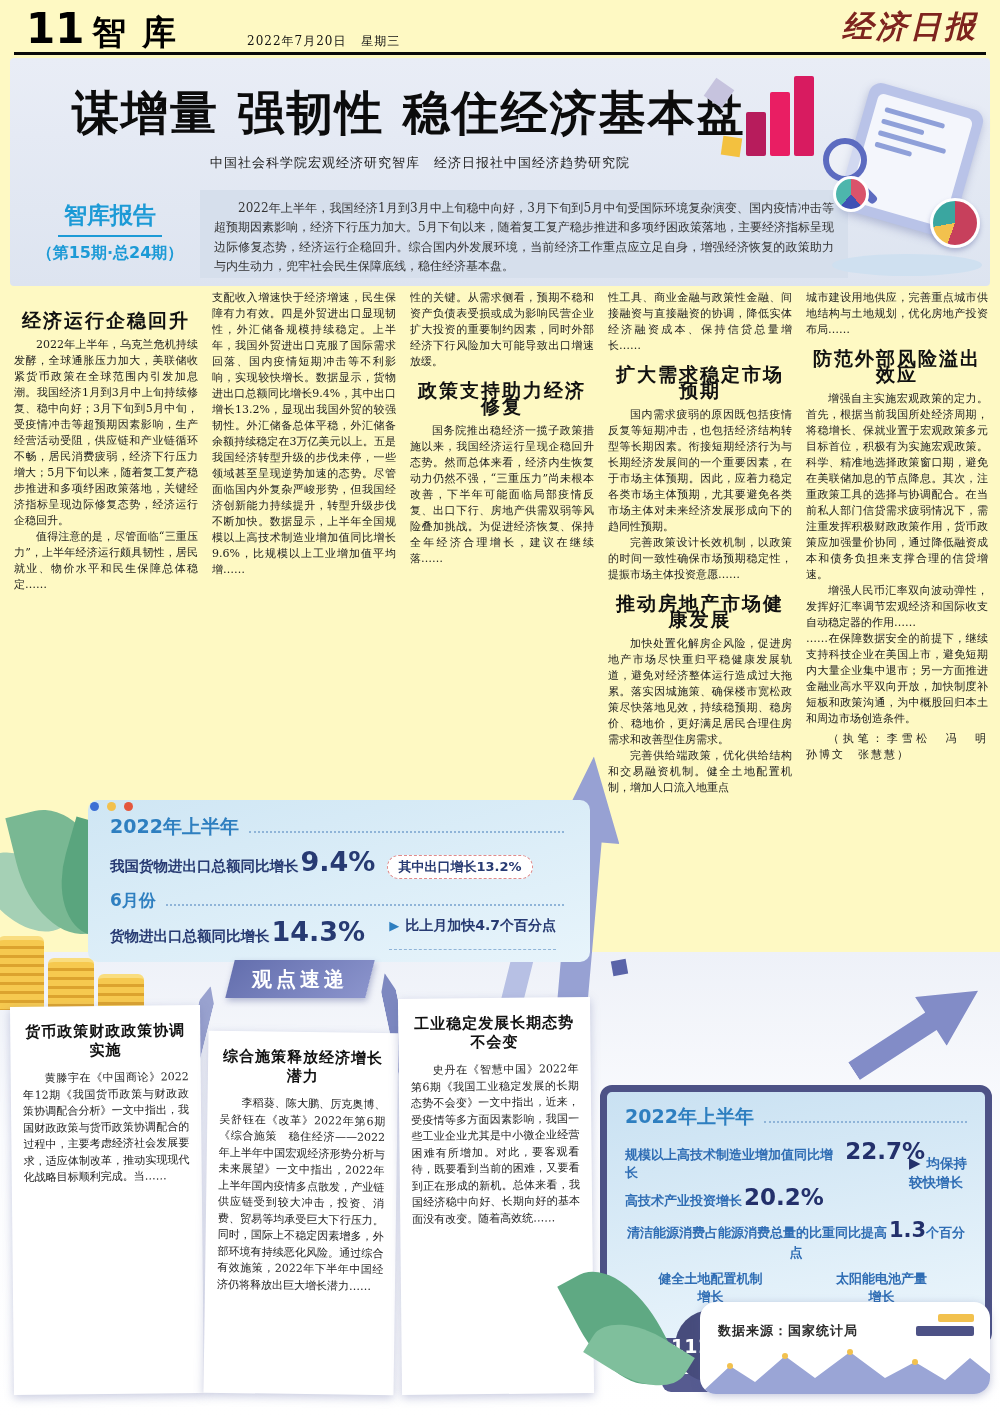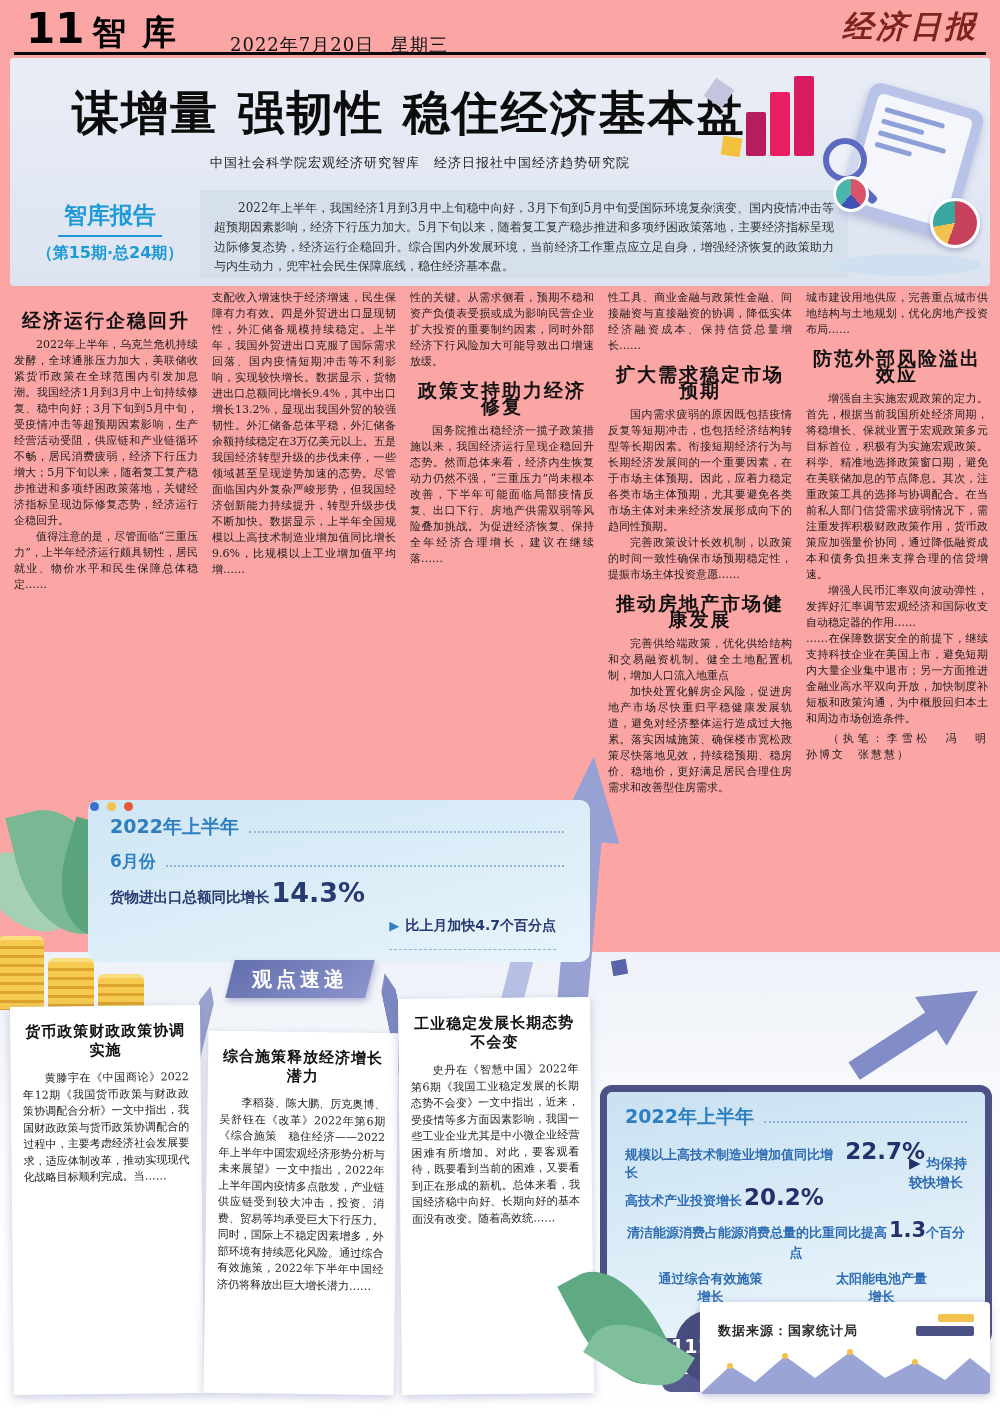--- a/index.html
+++ b/index.html
@@ -1,25 +1,25 @@
 <!DOCTYPE html>
 <html><head>
 <meta charset="utf-8">
 <style>
   * { margin:0; padding:0; box-sizing:border-box; }
   html,body { background:#fff; }
-  .page { position:relative; width:1000px; height:1417px; margin:0 auto; background:#fca5a5;
+  .page { position:relative; width:1000px; height:1417px; margin:0 auto; background:#fef9c3;
           overflow:hidden; font-family:"DejaVu Serif", serif; color:#1a1a1a; }
 
   
   .page-num { position:absolute; left:26px; top:4px; font-family:"DejaVu Sans",sans-serif;
               font-weight:bold; font-size:42px; color:#000; }
   .section-name { position:absolute; left:92px; top:10px; font-family:"DejaVu Sans",sans-serif;
               font-weight:bold; font-size:34px; letter-spacing:16px; color:#000; }
-  .issue-date { position:absolute; left:230px; top:33px; font-size:18px; color:#111; letter-spacing:1px; }
+  .issue-date { position:absolute; left:247px; top:33px; font-size:12px; color:#111; letter-spacing:1px; }
   .masthead-logo { position:absolute; right:22px; top:6px; font-size:31px; font-style:italic;
               font-weight:bold; color:#7e241e; letter-spacing:3px; }
   .header-rule { position:absolute; left:14px; right:14px; top:52px; border-top:3px solid #0a0a0a; }
 
   
   .masthead { position:absolute; left:10px; top:58px; width:980px; height:228px;
               background:linear-gradient(180deg,#e9edf6 0%,#dde4f0 100%); border-radius:4px; }
   .headline { position:absolute; left:62px; top:24px; font-family:"DejaVu Sans",sans-serif;
               font-weight:bold; font-size:47px; letter-spacing:2px; color:#0c0c0c; white-space:nowrap; }
   .byline   { position:absolute; left:170px; top:96px; width:480px; text-align:center;
@@ -152,21 +152,21 @@
             display:flex; align-items:center; justify-content:center; color:#fff;
             font-family:"DejaVu Sans",sans-serif; font-weight:bold; font-size:19px; }
   .monitor-stand { position:absolute; left:742px; top:1348px; width:92px; height:30px; z-index:3;
             background:linear-gradient(180deg,#4d5286,#6a70a8); clip-path:polygon(10% 0,90% 0,100% 100%,0 100%); }
   .monitor-base { position:absolute; left:662px; top:1374px; width:256px; height:18px; background:#565b90;
             border-radius:9px; z-index:3; }
   .leafb { position:absolute; border-radius:0 65% 0 65%; z-index:7; }
   .lb1 { left:584px; top:1262px; width:72px; height:132px; background:#5fa983; transform:rotate(-28deg); }
   .lb2 { left:612px; top:1306px; width:54px; height:98px; background:#7fbf9c; transform:rotate(-58deg); }
   .source-card { position:absolute; left:700px; top:1302px; width:290px; height:92px; background:#fff;
-            border-radius:4px; box-shadow:0 2px 8px rgba(80,90,150,.35); z-index:6; overflow:hidden; }
+            border-radius:16px; box-shadow:0 2px 8px rgba(80,90,150,.35); z-index:6; overflow:hidden; }
   .source-card .txt { position:absolute; left:18px; top:20px; font-family:"DejaVu Sans",sans-serif;
             font-weight:bold; font-size:13px; color:#2b2b2b; letter-spacing:1px; }
   .src-bar { position:absolute; border-radius:2px; }
   .src-bar.y { right:16px; top:12px; width:36px; height:8px; background:#f2c14e; }
   .src-bar.b { right:16px; top:24px; width:58px; height:10px; background:#4d5286; }
   .mountains { position:absolute; left:0; bottom:0; width:100%; height:46px; }
 
   
   .footer { position:absolute; left:540px; top:1394px; width:452px; font-size:13px; color:#111;
             letter-spacing:1px; white-space:nowrap; }
@@ -240,22 +240,22 @@
     <h3>政策支持助力经济修复</h3>
     <p>国务院推出稳经济一揽子政策措施以来，我国经济运行呈现企稳回升态势。然而总体来看，经济内生恢复动力仍然不强，“三重压力”尚未根本改善，下半年可能面临局部疫情反复、出口下行、房地产供需双弱等风险叠加挑战。为促进经济恢复、保持全年经济合理增长，建议在继续落……</p>
   </div>
 
   <div class="col col4">
     <p class="cont">性工具、商业金融与政策性金融、间接融资与直接融资的协调，降低实体经济融资成本、保持信贷总量增长……</p>
     <h3>扩大需求稳定市场预期</h3>
     <p>国内需求疲弱的原因既包括疫情反复等短期冲击，也包括经济结构转型等长期因素。衔接短期经济行为与长期经济发展间的一个重要因素，在于市场主体预期。因此，应着力稳定各类市场主体预期，尤其要避免各类市场主体对未来经济发展形成向下的趋同性预期。</p>
     <p>完善政策设计长效机制，以政策的时间一致性确保市场预期稳定性，提振市场主体投资意愿……</p>
     <h3>推动房地产市场健康发展</h3>
+    <p>加快处置化解房企风险，促进房地产市场尽快重归平稳健康发展轨道，避免对经济整体运行造成过大拖累。落实因城施策、确保楼市宽松政策尽快落地见效，持续稳预期、稳房价、稳地价，更好满足居民合理住房需求和改善型住房需求。</p>
     <p>完善供给端政策，优化供给结构和交易融资机制。健全土地配置机制，增加人口流入地重点</p>
-    <p>加快处置化解房企风险，促进房地产市场尽快重归平稳健康发展轨道，避免对经济整体运行造成过大拖累。落实因城施策、确保楼市宽松政策尽快落地见效，持续稳预期、稳房价、稳地价，更好满足居民合理住房需求和改善型住房需求。</p>
   </div>
 
   <div class="col col5">
     <p class="cont">城市建设用地供应，完善重点城市供地结构与土地规划，优化房地产投资布局……</p>
     <h3>防范外部风险溢出效应</h3>
     <p>增强自主实施宏观政策的定力。首先，根据当前我国所处经济周期，将稳增长、保就业置于宏观政策多元目标首位，积极有为实施宏观政策。科学、精准地选择政策窗口期，避免在美联储加息的节点降息。其次，注重政策工具的选择与协调配合。在当前私人部门信贷需求疲弱情况下，需注重发挥积极财政政策作用，货币政策应加强量价协同，通过降低融资成本和债务负担来支撑合理的信贷增速。</p>
     <p>增强人民币汇率双向波动弹性，发挥好汇率调节宏观经济和国际收支自动稳定器的作用……</p>
     <p class="cont">……在保障数据安全的前提下，继续支持科技企业在美国上市，避免短期内大量企业集中退市；另一方面推进金融业高水平双向开放，加快制度补短板和政策沟通，为中概股回归本土和周边市场创造条件。</p>
     <p class="authors">（执笔：李雪松　冯　明　孙博文　张慧慧）</p>
   </div>
@@ -270,20 +270,25 @@
     <div class="leaf l1"></div>
     <div class="leaf l2"></div>
     <div class="coins c1"></div>
     <div class="coins c2"></div>
     <div class="coins c3"></div>
   </div>
   <div class="trade-panel">
     <div class="tp-row">
       <span class="tp-period">2022年上半年</span>
       <span class="tp-leader"></span>
+    </div>
+    <div class="tp-row" style="margin-top:6px">
+      <span class="tp-label">我国货物进出口总额同比增长</span>
+      <span class="tp-value">9.4%</span>
+      <span class="tp-bubble">其中出口增长13.2%</span>
     </div>
     <div class="tp-row" style="margin-top:10px">
       <span class="tp-period" style="font-size:17px">6月份</span>
       <span class="tp-leader"></span>
     </div>
     <div class="tp-row" style="margin-top:4px">
       <span class="tp-label">货物进出口总额同比增长</span>
       <span class="tp-value">14.3%</span>
     </div>
     <div class="tp-note">
@@ -335,21 +340,21 @@
       </div>
     </div>
     <div class="sb-note">
       <span class="play">▶</span><span>均保持较快增长</span>
     </div>
     <div class="sb-energy">
       <span class="sb-label">清洁能源消费占能源消费总量的比重同比提高</span><span class="sb-value" style="font-size:21px">1.3</span><span class="sb-label">个百分点</span>
     </div>
     <div class="sb-circles">
       <div class="sb-cc">
-        <div class="lab">通过综合有效施策</div>
+        <div class="lab">健全土地配置机制</div>
         <div class="lab">增长</div>
         <div class="circle">111.2%</div>
       </div>
       <div class="sb-cc">
         <div class="lab">太阳能电池产量</div>
         <div class="lab">增长</div>
         <div class="circle">31.8%</div>
       </div>
     </div>
   </div>

